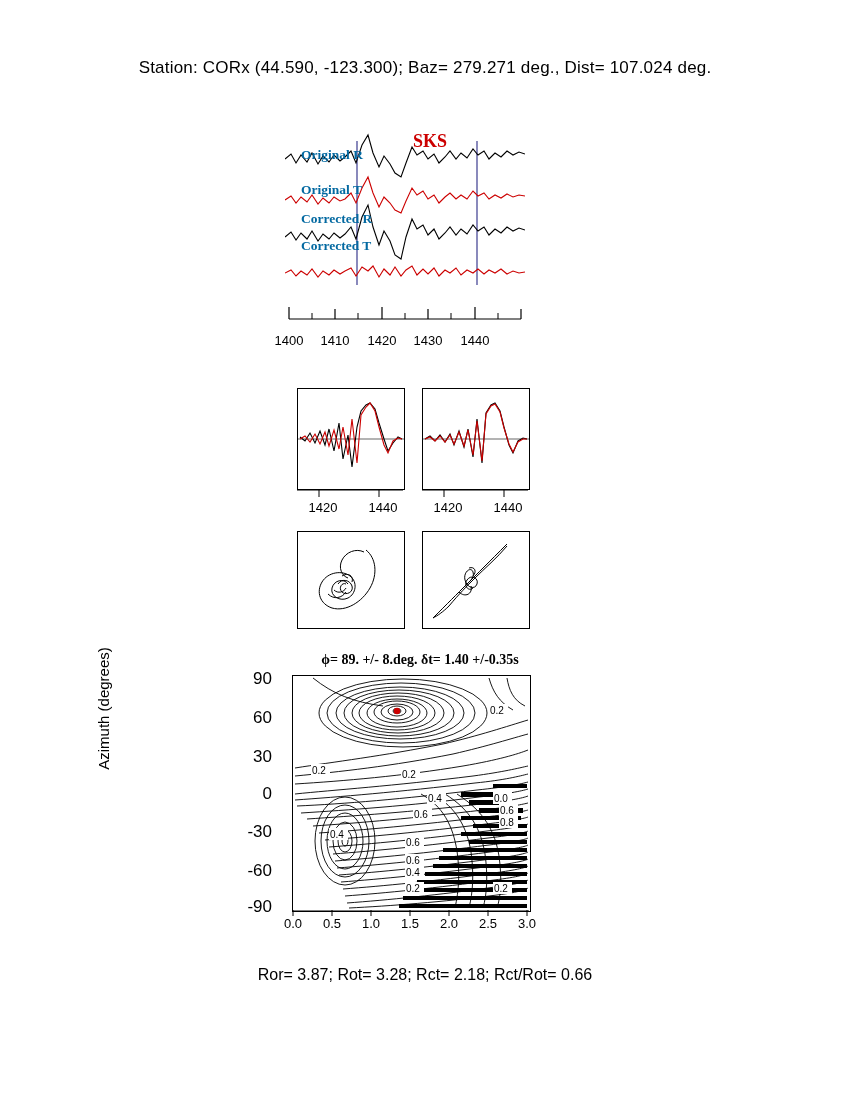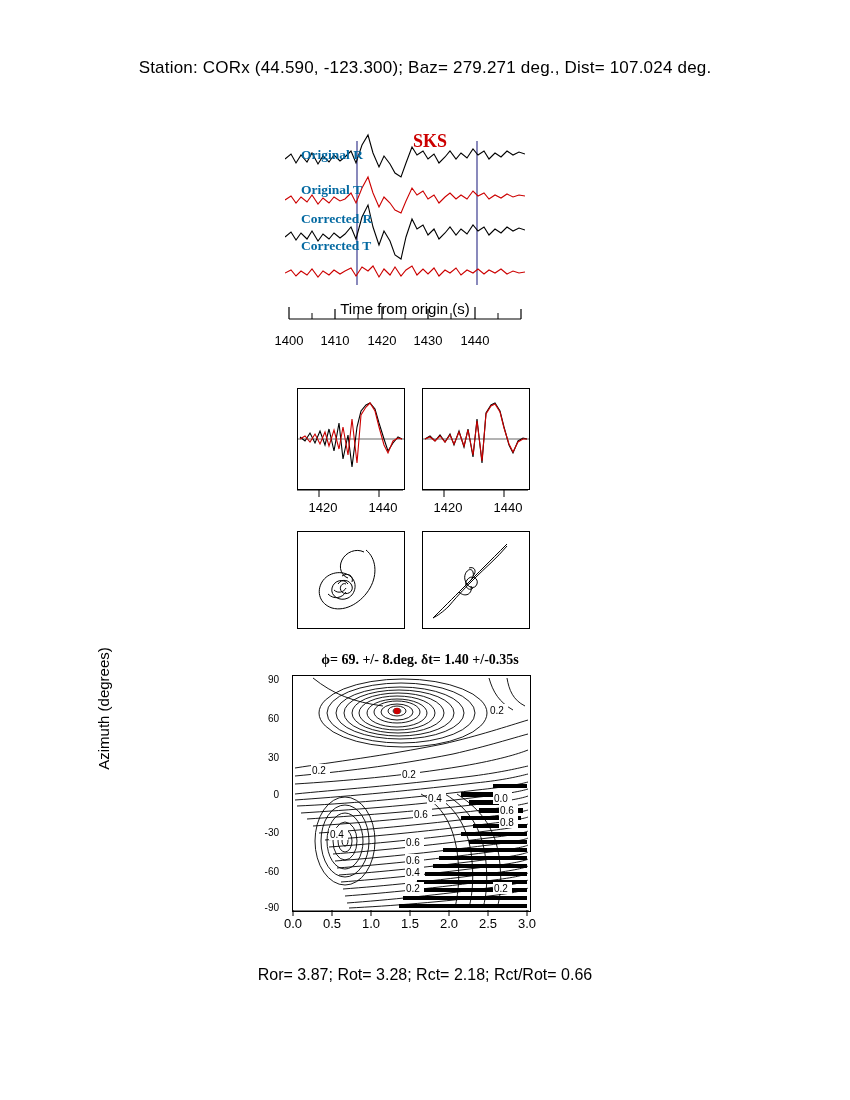--- a/index.html
+++ b/index.html
@@ -143,22 +143,22 @@
     position: absolute;
     left: 292px;
     top: 943px;
     width: 237px;
     text-align: center;
     font-size: 15px;
     font-weight: bold;
   }
   .ytick {
     position: absolute;
-    right: 9px;
-    font-size: 10px;
+    right: 16px;
+    font-size: 17px;
     text-align: left;
     transform: translateY(-50%);
     white-space: nowrap;
   }
   #contour-yticks {
     position: absolute;
     left: 230px;
     top: 675px;
     width: 58px;
     height: 236px;
@@ -192,21 +192,20 @@
 
       <polyline fill="none" stroke="#cc0000" stroke-width="1.1" points="0,140 6,137 11,143 16,138 22,142 27,136 33,144 38,138 44,142 49,137 55,141 60,138 66,135 71,143 77,134 83,138 88,133 94,144 99,136 105,142 110,134 116,143 121,137 127,133 132,142 138,136 143,141 149,135 154,143 160,137 165,140 171,135 176,142 182,137 188,140 193,136 199,141 204,137 210,140 216,136 222,141 228,138 234,140 240,139"></polyline>
     </svg>
     <div class="wf-label" style="left:16px; top:14px;">Original R</div>
     <div class="wf-label" style="left:16px; top:49px;">Original T</div>
     <div class="wf-label" style="left:16px; top:78px;">Corrected R</div>
     <div class="wf-label" style="left:16px; top:105px;">Corrected T</div>
     <div class="phase-label" style="left:128px; top:-2px;">SKS</div>
   </div>
 
-  <div id="axis-time-label">Time from origin (s)</div>
 
   <svg style="position:absolute; left:285px; top:305px;" width="240" height="26">
     <line x1="4" y1="14" x2="236" y2="14" stroke="#000" stroke-width="1.2"></line>
     <line x1="4" y1="14" x2="4" y2="2" stroke="#000" stroke-width="1.2"></line>
     <line x1="50" y1="14" x2="50" y2="4" stroke="#000" stroke-width="1.2"></line>
     <line x1="97" y1="14" x2="97" y2="2" stroke="#000" stroke-width="1.2"></line>
     <line x1="143" y1="14" x2="143" y2="4" stroke="#000" stroke-width="1.2"></line>
     <line x1="190" y1="14" x2="190" y2="2" stroke="#000" stroke-width="1.2"></line>
     <line x1="236" y1="14" x2="236" y2="4" stroke="#000" stroke-width="1.2"></line>
     <line x1="27" y1="14" x2="27" y2="8" stroke="#000" stroke-width="1"></line>
@@ -267,21 +266,21 @@
     </svg>
   </div>
   <div id="pm-box-right">
     <svg width="106" height="96" viewBox="0 0 106 96">
       <path fill="none" stroke="#000" stroke-width="1" d="M10,86 C24,72 34,62 44,52 C54,42 66,30 84,12"></path>
       <path fill="none" stroke="#000" stroke-width="1" d="M84,14 C74,26 62,36 52,46 C44,54 36,62 26,74 C20,80 14,84 10,86"></path>
       <path fill="none" stroke="#000" stroke-width="1" d="M40,56 C46,50 52,46 50,40 C48,34 40,40 42,48 C44,56 52,58 54,52 C56,46 48,42 44,48 C40,54 46,60 50,56 M36,60 C42,66 50,62 48,54 M46,36 C52,34 54,40 50,44"></path>
     </svg>
   </div>
 
-  <div id="contour-title">ϕ= 69. +/-  8.deg. δt= 1.40 +/-0.35s</div>
+  <div id="contour-title">ϕ= 89. +/-  8.deg. δt= 1.40 +/-0.35s</div>
 
   <div id="contour-ylabel">Azimuth (degrees)</div>
 
   <div id="contour-yticks">
     <span class="ytick" style="top:4px;">90</span>
     <span class="ytick" style="top:43px;">60</span>
     <span class="ytick" style="top:82px;">30</span>
     <span class="ytick" style="top:119px;">0</span>
     <span class="ytick" style="top:157px;">-30</span>
     <span class="ytick" style="top:196px;">-60</span>

